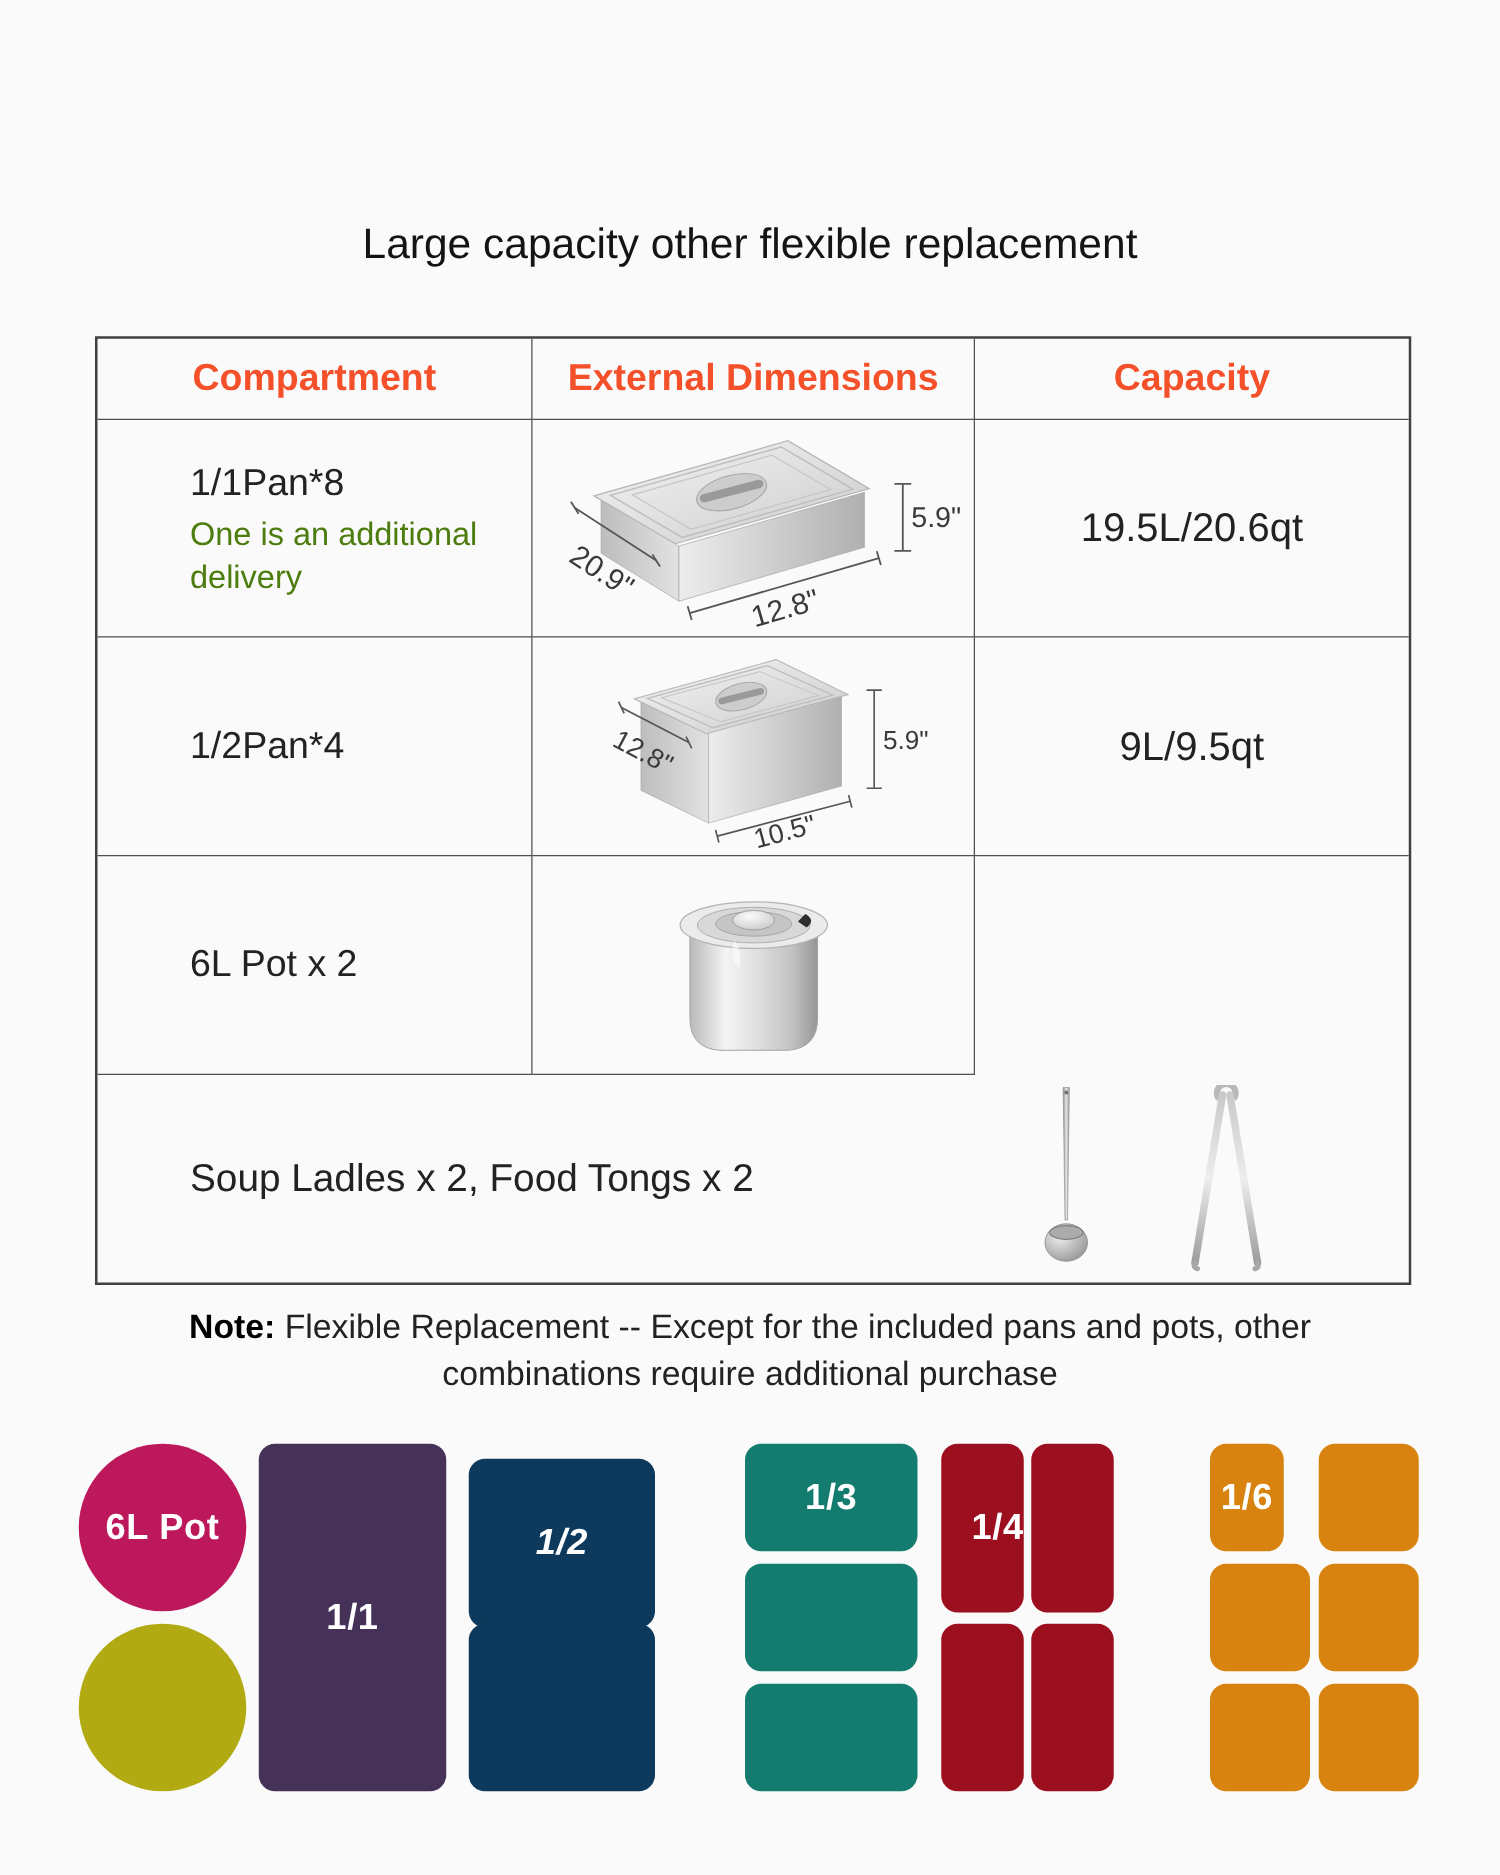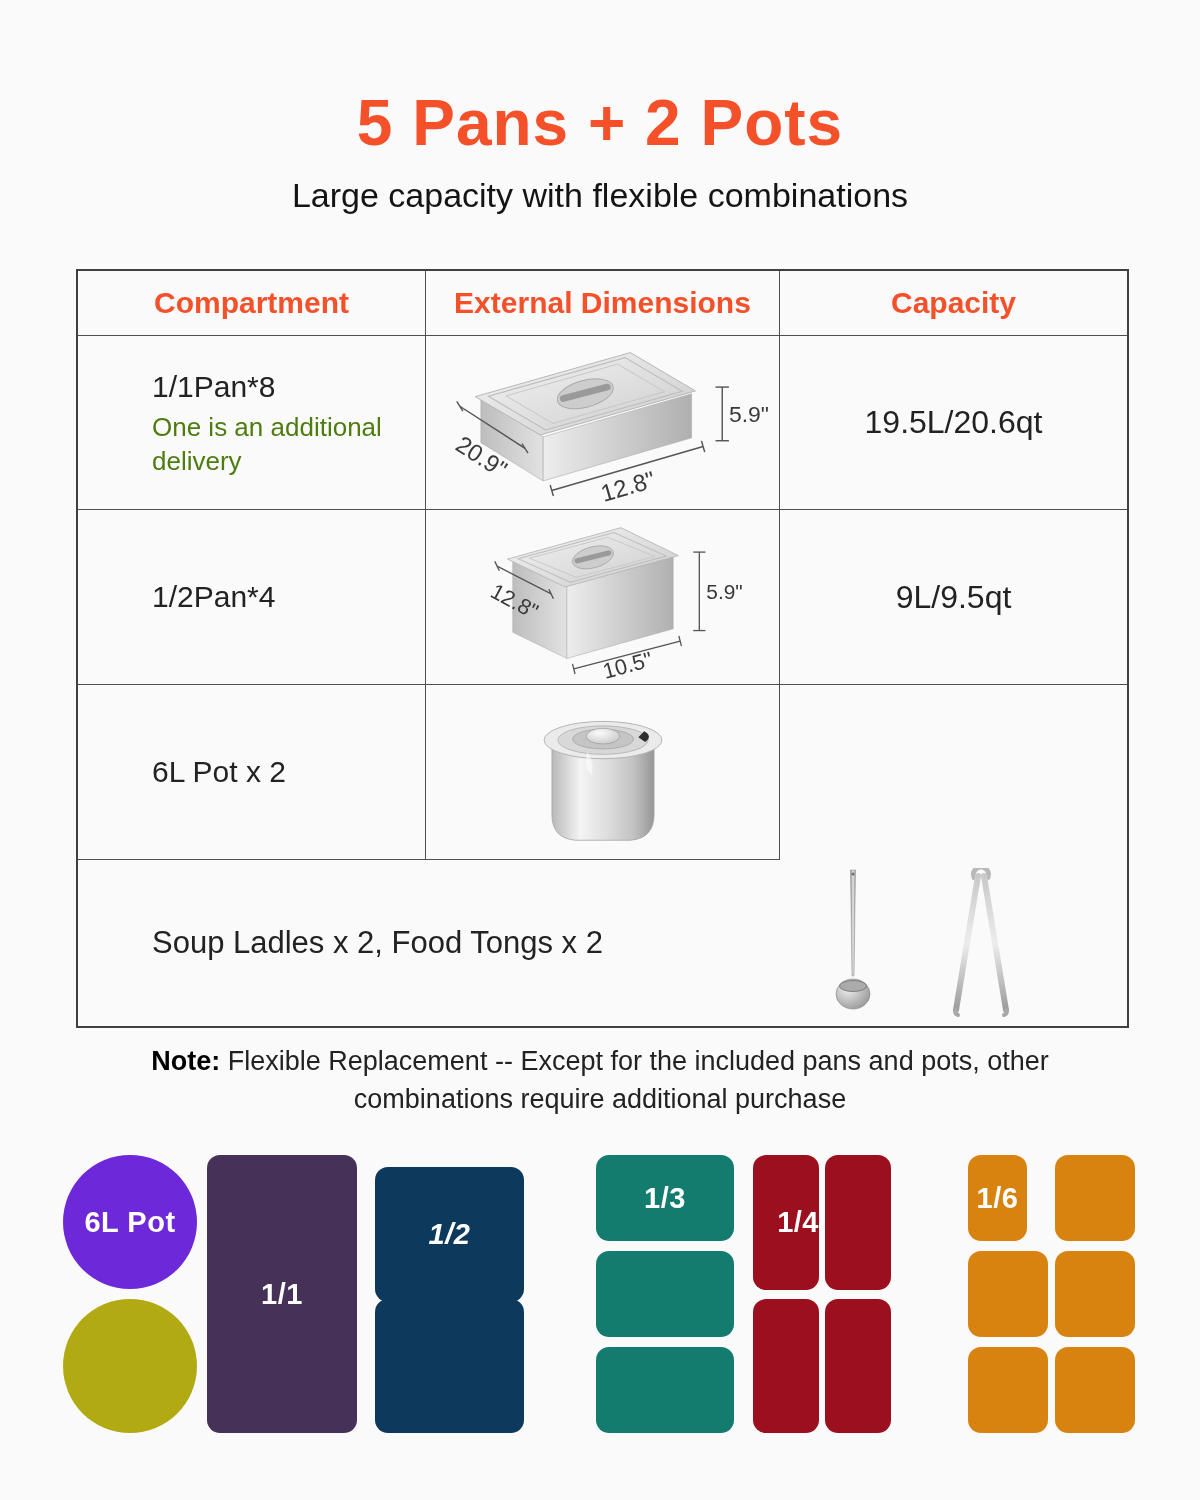--- a/index.html
+++ b/index.html
@@ -73,22 +73,21 @@
   }
 
   svg text{font-family:"Liberation Sans", sans-serif;}
   .dim-label{fill:#3a3a3a;}
 </style>
 </head>
 <body>
 
 <div class="page">
 
-  <div class="title">5 Pans + 2 Pots</div>
-  <div class="subtitle">Large capacity with flexible combinations</div>
+  <div class="subtitle">Large capacity other flexible replacement</div>
 
   <div class="spec-table">
 
     <div class="cell header col1">Compartment</div>
     <div class="cell header col2">External Dimensions</div>
     <div class="cell header col3">Capacity</div>
 
     <div class="cell name">
       <div class="row-name">1/1Pan*8</div>
       <div class="row-note">One is an additional delivery</div>
@@ -235,21 +234,21 @@
     </div>
   </div>
 
   <div class="note">
     <div><b>Note:</b> <span>Flexible Replacement -- Except for the included pans and pots, other</span></div>
     <div>combinations require additional purchase</div>
   </div>
 
   <div class="diagram">
 
-    <div class="shape circle" style="left: 0px; top: 0px; width: 134px; height: 134px; background-color: #6d28d9;">
+    <div class="shape circle" style="left: 0px; top: 0px; width: 134px; height: 134px; background-color: #be185d;">
       <span class="shape-label">6L Pot</span>
     </div>
     <div class="shape circle" style="left: 0px; top: 144px; width: 134px; height: 134px; background-color: rgb(178, 170, 18);"></div>
 
     <div class="shape" style="left: 144px; top: 0px; width: 150px; height: 278px; background-color: rgb(70, 50, 89);">
       <span class="shape-label">1/1</span>
     </div>
 
     <div class="shape" style="left: 312px; top: 12px; width: 149px; height: 135px; background-color: rgb(13, 58, 92); font-style: italic;">
       <span class="shape-label">1/2</span>

